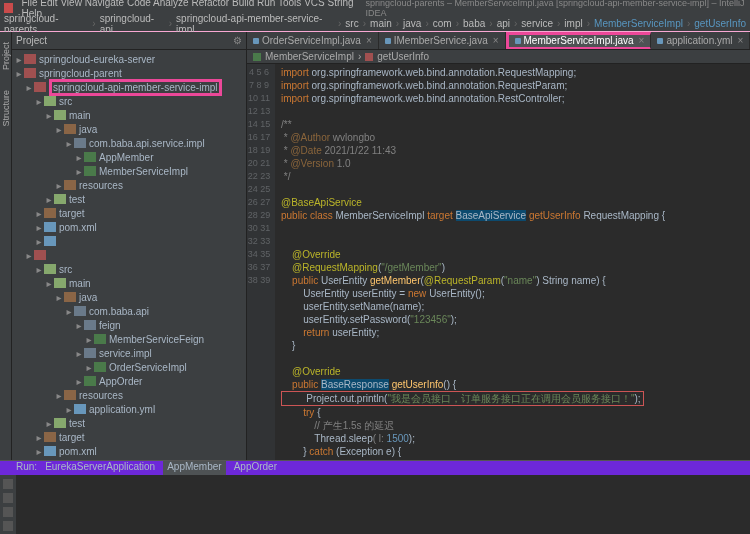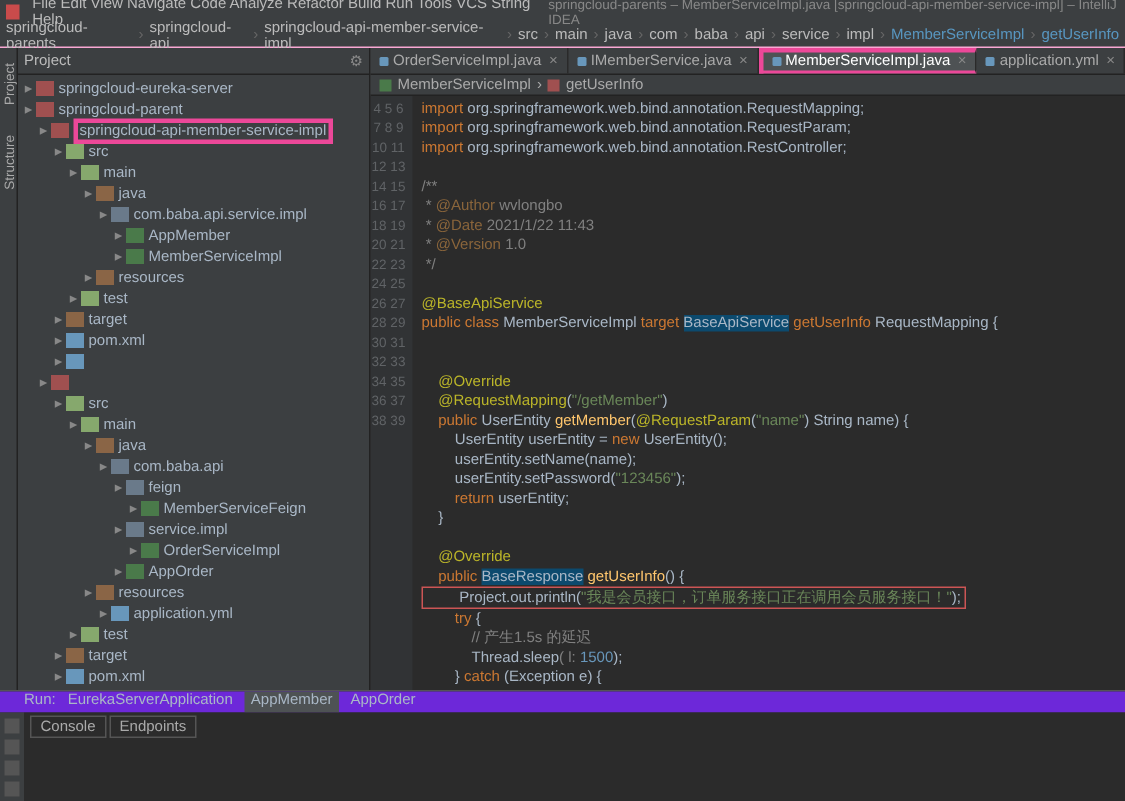--- a/index.html
+++ b/index.html
@@ -368,19 +368,15 @@
     <span>AppOrder</span>
   </div>
   <div class="console-row">
     <div class="tool-col">
       <span></span>
       <span></span>
       <span></span>
       <span></span>
     </div>
     <div class="console-body">
-      <div class="console-tabs">
-        <span>Console</span>
-        <span>Endpoints</span>
-      </div>
     </div>
   </div>
 </div>
 
 </body></html>

